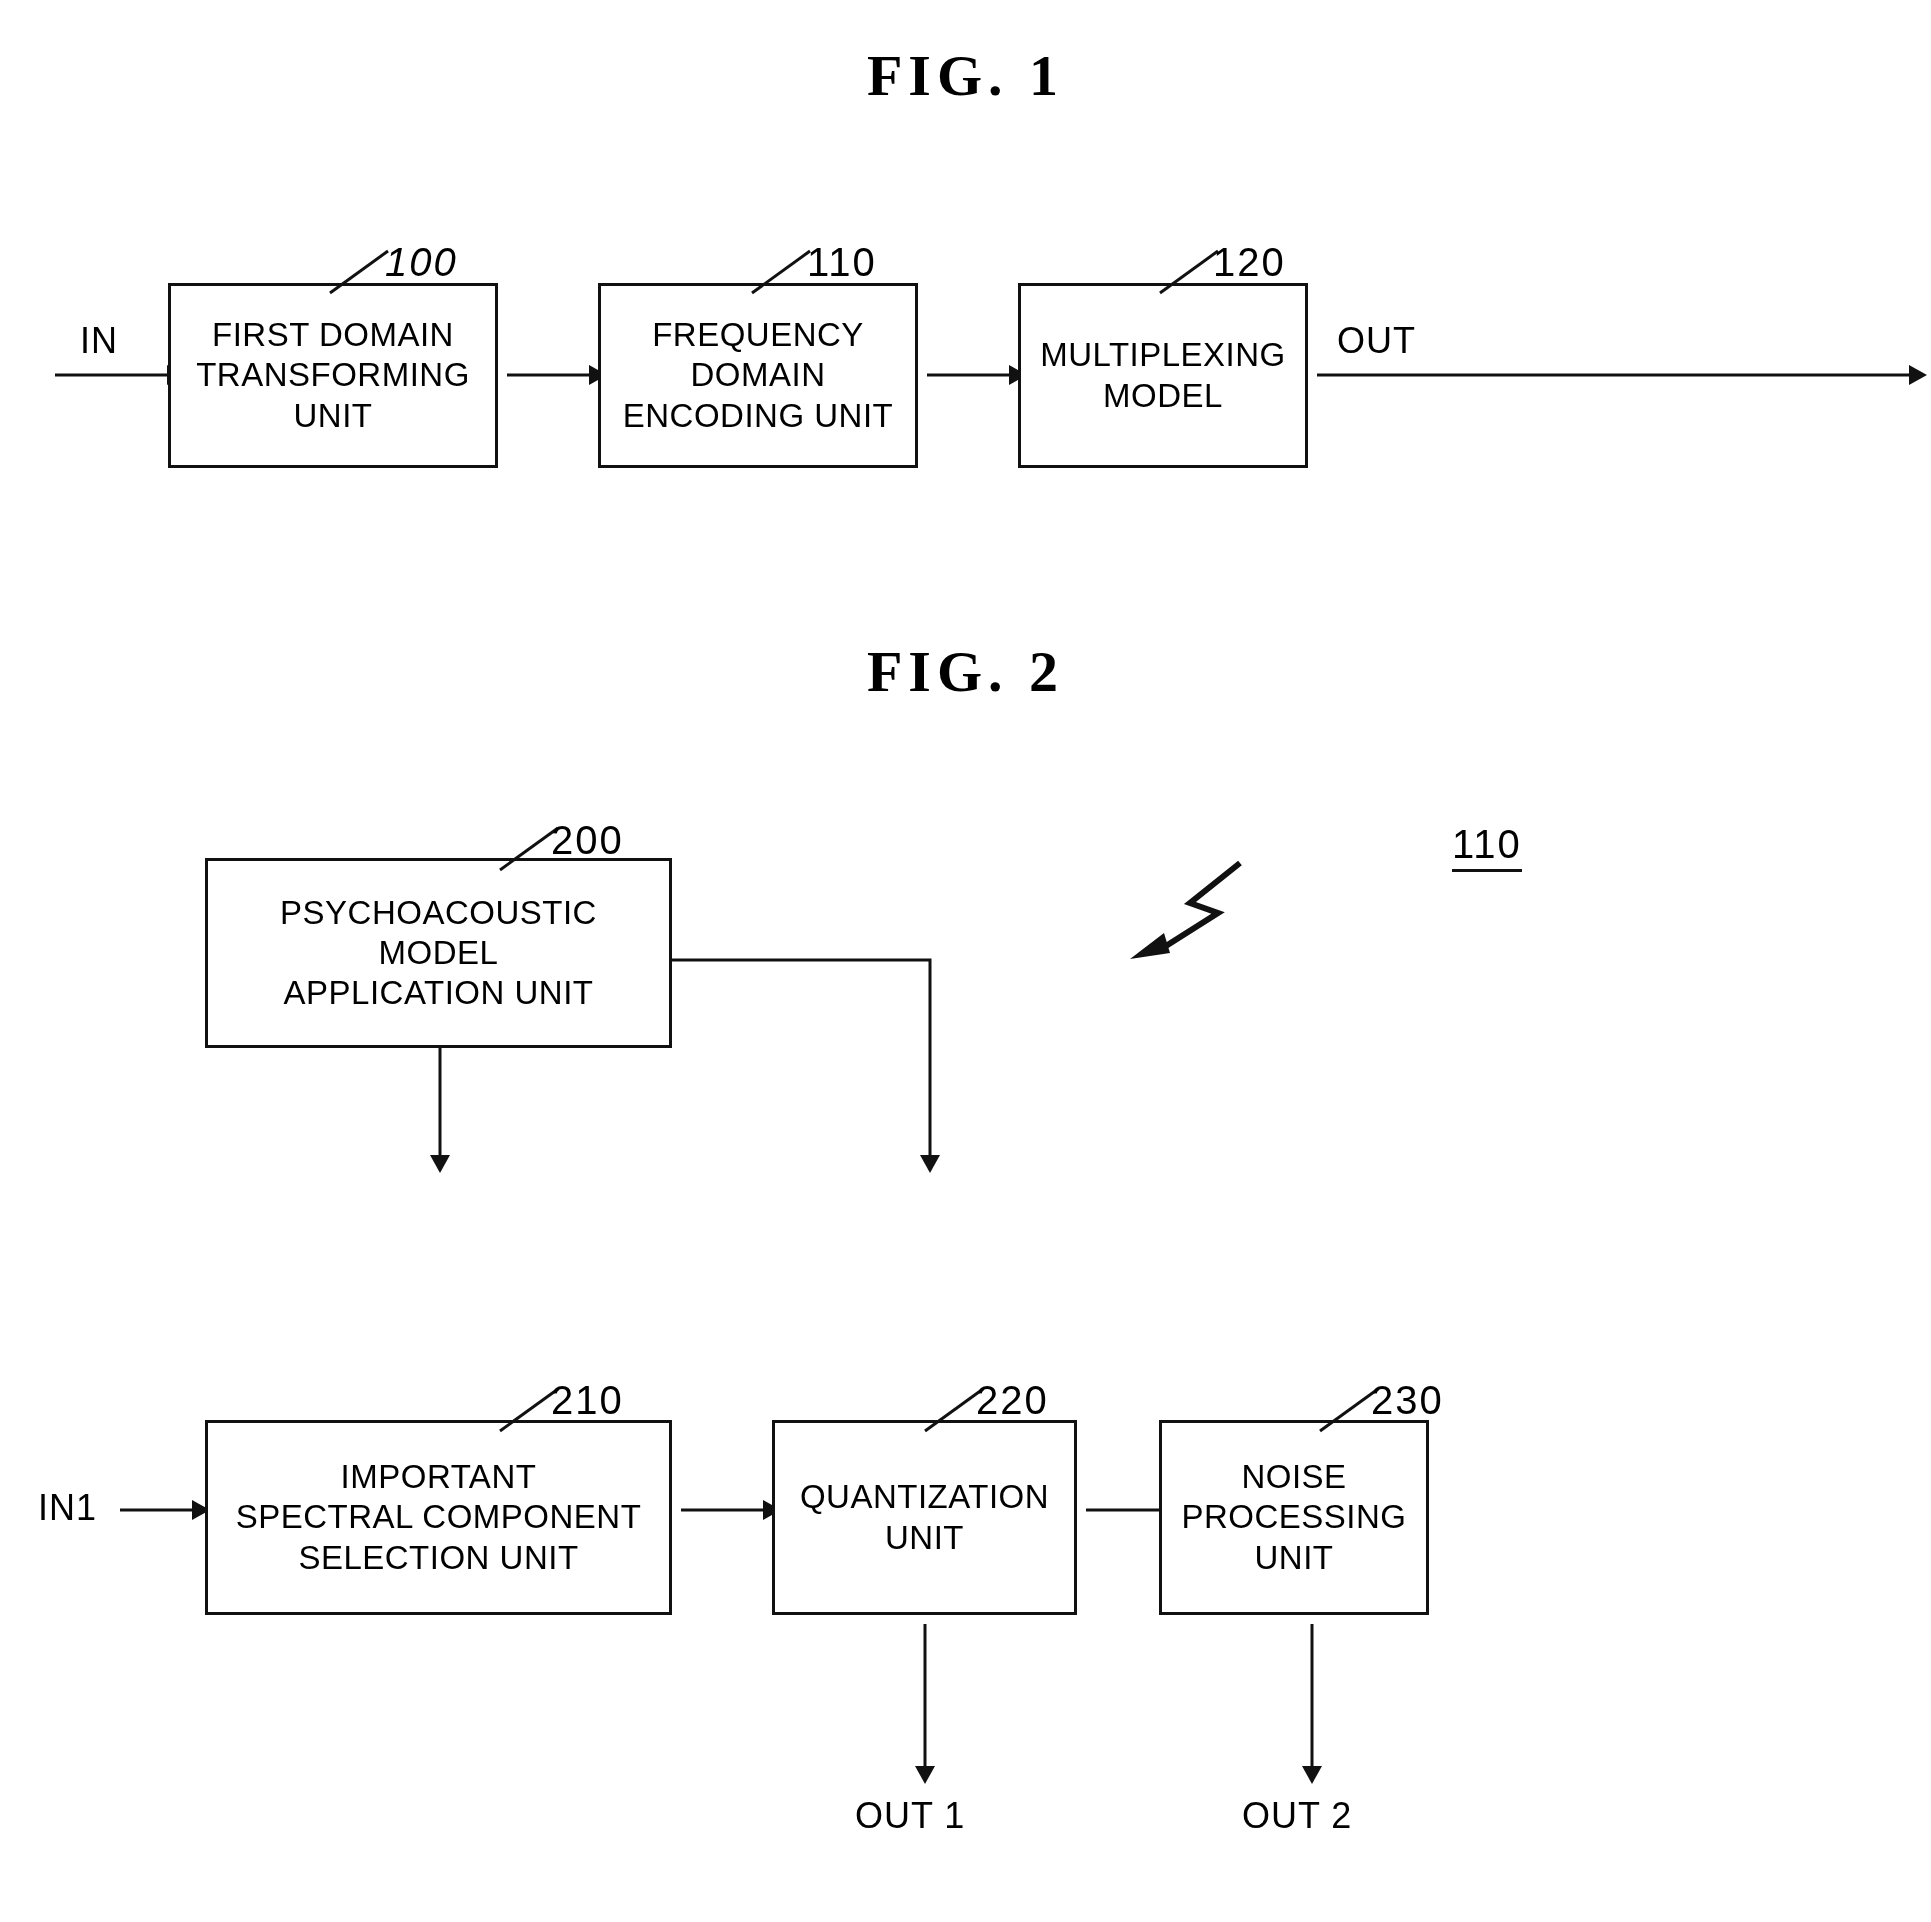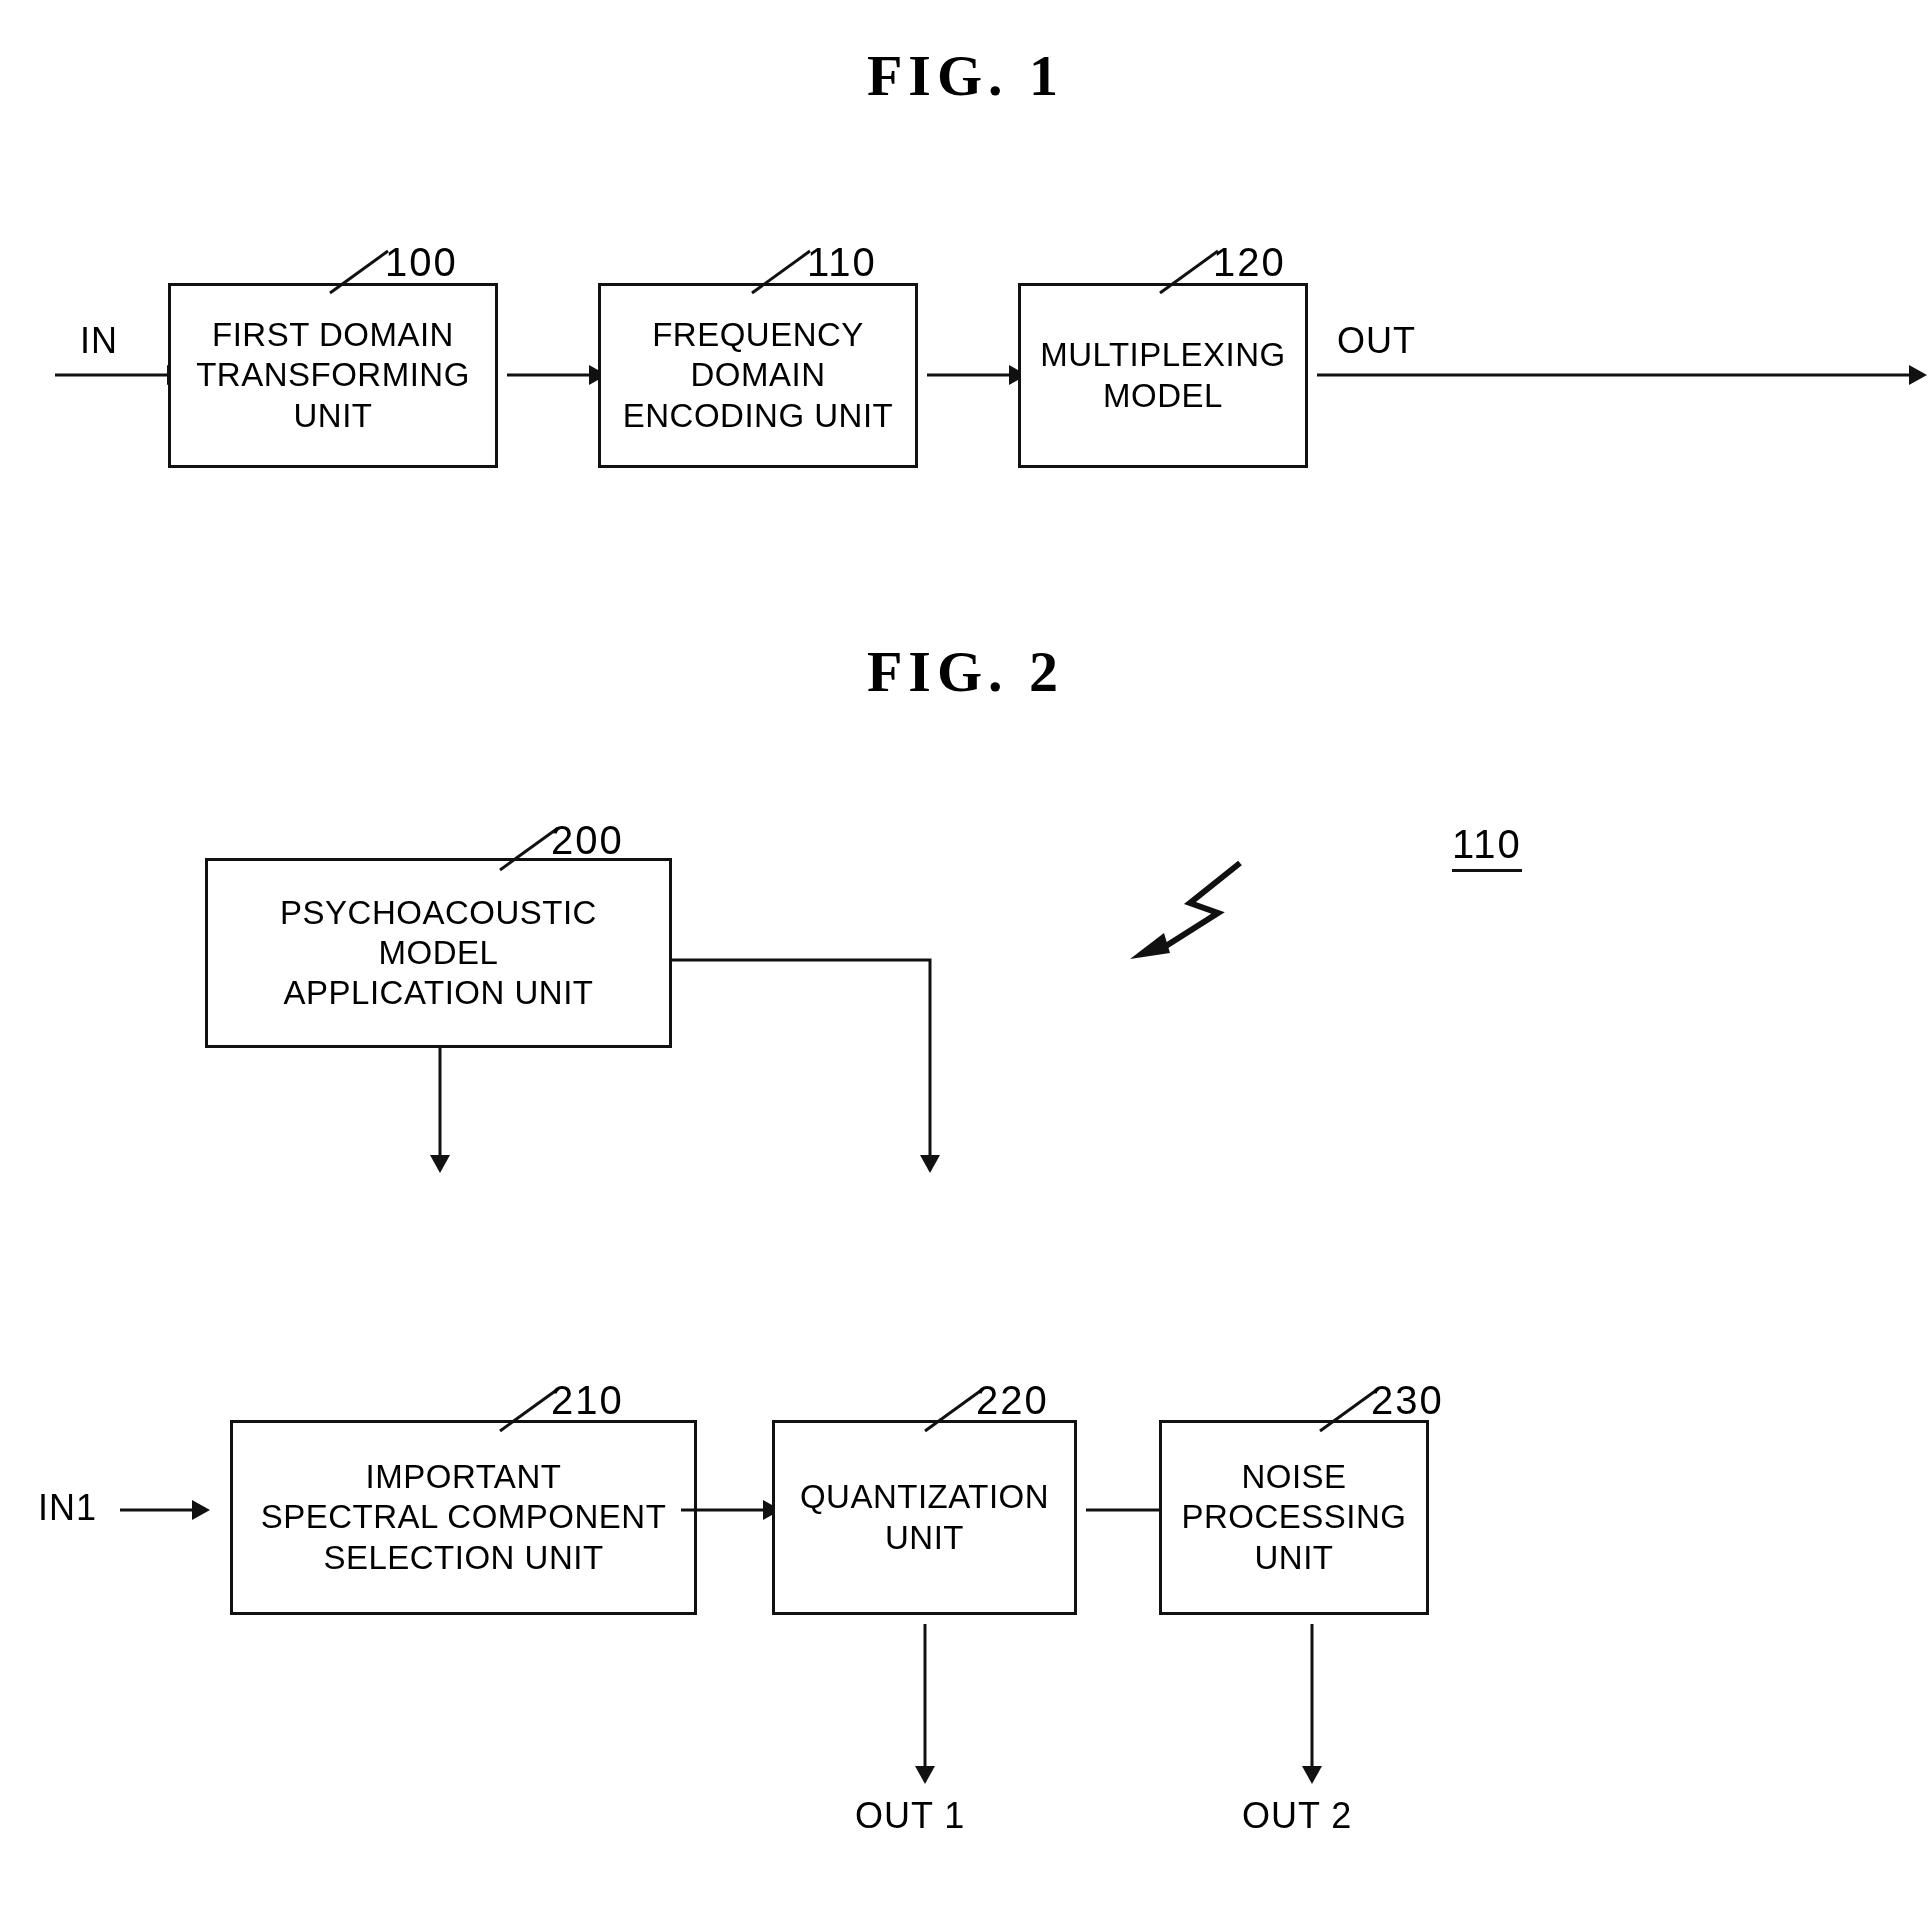--- a/index.html
+++ b/index.html
@@ -116,21 +116,21 @@
   <div class="block" style="left:168px; top:283px; width:330px; height:185px;">
     <div class="block-label">FIRST DOMAIN
 TRANSFORMING
 UNIT</div>
   </div>
   <div class="leader" style="left:330px; top:245px;">
     <svg width="70" height="50" viewBox="0 0 70 50">
       <line x1="0" y1="48" x2="58" y2="6" stroke="#111" stroke-width="3"></line>
     </svg>
   </div>
-  <div class="ref" style="left:385px; top:240px;">100</div>
+  <div class="ref" style="left:385px; top:240px;font-style:italic;">100</div>
 
   <div class="conn" style="left:507px; top:355px;">
     <svg width="100" height="40" viewBox="0 0 100 40">
       <line x1="0" y1="20" x2="82" y2="20" stroke="#111" stroke-width="3"></line>
       <polygon points="82,10 100,20 82,30" fill="#111"></polygon>
     </svg>
   </div>
 
   <div class="block" style="left:598px; top:283px; width:320px; height:185px;">
     <div class="block-label">FREQUENCY
@@ -207,21 +207,21 @@
   </div>
 
   <div class="sig" style="left:38px; top:1487px;">IN1</div>
   <div class="conn" style="left:120px; top:1490px;">
     <svg width="90" height="40" viewBox="0 0 90 40">
       <line x1="0" y1="20" x2="72" y2="20" stroke="#111" stroke-width="3"></line>
       <polygon points="72,10 90,20 72,30" fill="#111"></polygon>
     </svg>
   </div>
 
-  <div class="block" style="left:205px; top:1420px; width:467px; height:195px;margin-left:25px;">
+  <div class="block" style="left:205px; top:1420px; width:467px; height:195px;">
     <div class="block-label">IMPORTANT
 SPECTRAL COMPONENT
 SELECTION UNIT</div>
   </div>
   <div class="leader" style="left:500px; top:1383px;">
     <svg width="70" height="50" viewBox="0 0 70 50">
       <line x1="0" y1="48" x2="58" y2="6" stroke="#111" stroke-width="3"></line>
     </svg>
   </div>
   <div class="ref" style="left:551px; top:1378px;">210</div>

